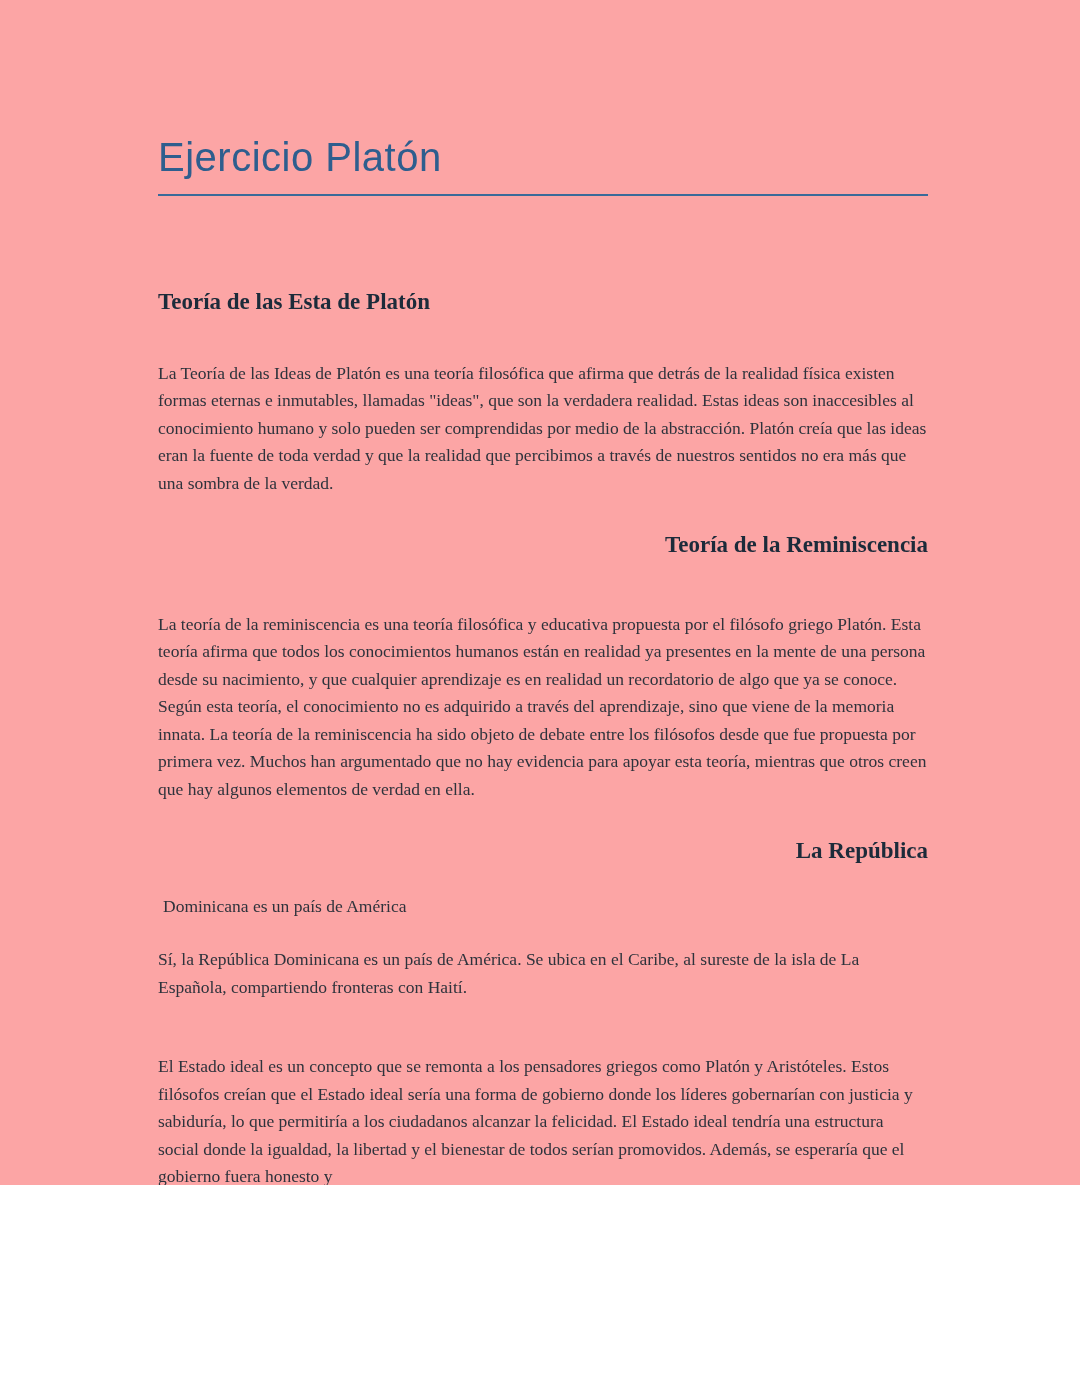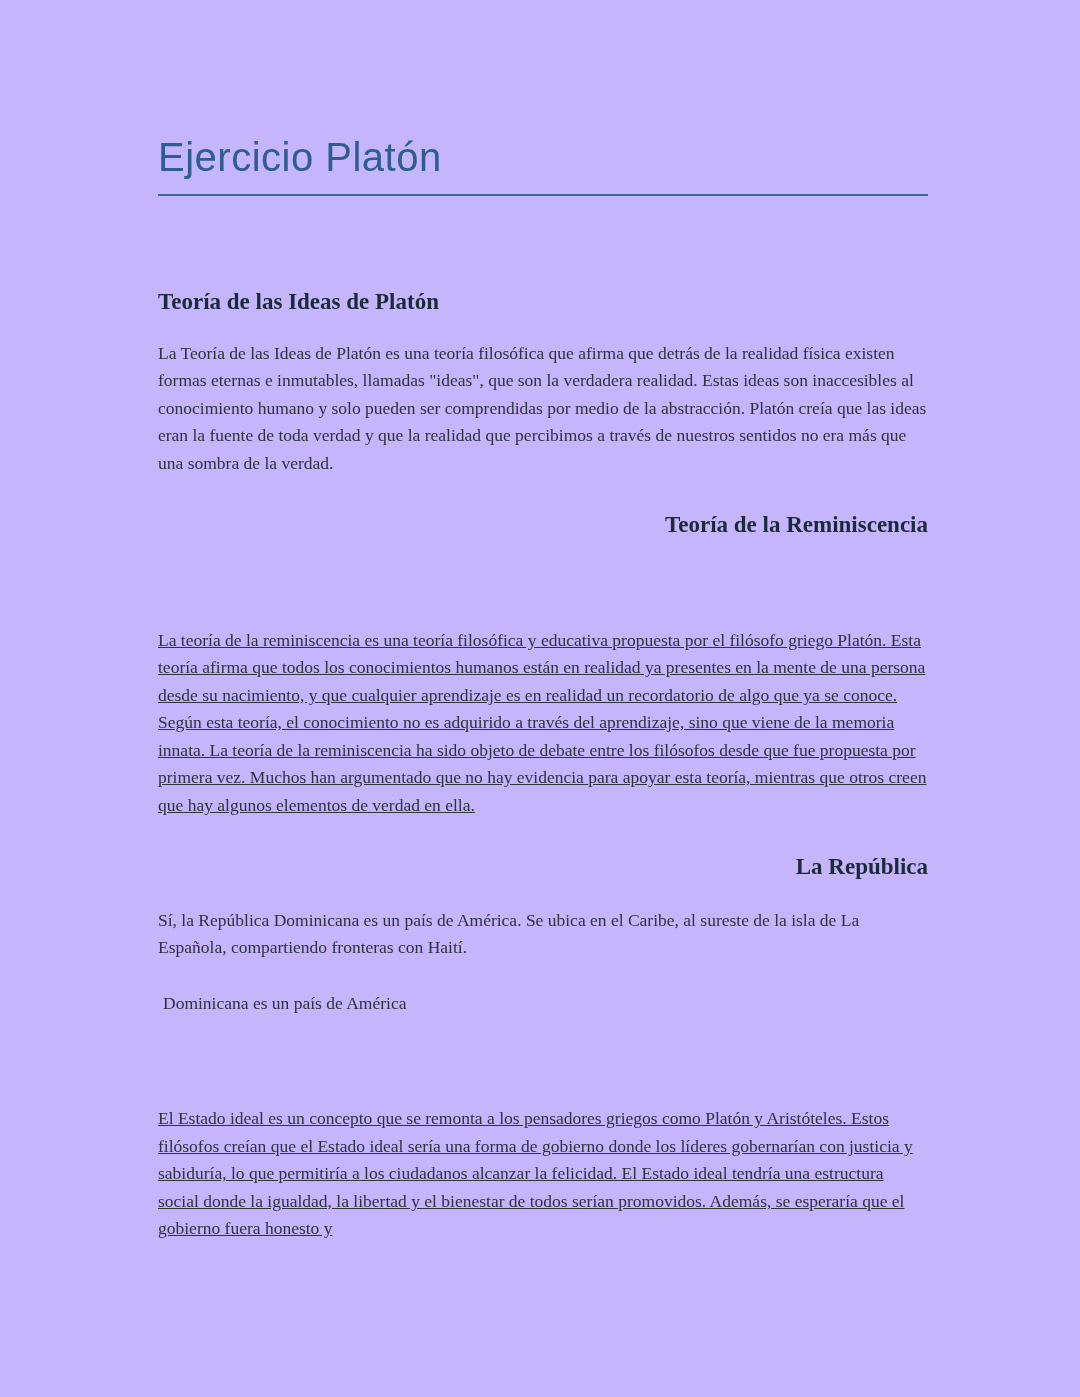--- a/index.html
+++ b/index.html
@@ -3,23 +3,23 @@
 <meta charset="utf-8">
 <style>
   html, body {
     margin: 0;
     padding: 0;
     background: #ffffff;
   }
   .page {
     position: relative;
     width: 1080px;
-    height: 1397px;
+    height: 1185px;
     margin: 0 auto;
-    background: #c4b5fd;
+    background: #fca5a5;
     box-sizing: border-box;
     padding: 135px 152px 40px 158px;
     font-family: "Liberation Serif", serif;
     color: #2e333c;
     overflow: hidden;
   }
   .doc-title {
     font-family: "Liberation Sans", sans-serif;
     font-size: 40px;
     font-weight: 400;
@@ -45,39 +45,39 @@
     text-align: right;
   }
   .para {
     font-size: 17.5px;
     line-height: 27.5px;
     margin: 0;
     color: #2e333c;
     max-width: 775px;
   }
   
-  .mt-body       { margin-top: 24px; }
+  .mt-body       { margin-top: 44px; }
   .mt-heading    { margin-top: 34px; }
-  .mt-big-gap    { margin-top: 88px; text-decoration: underline; }
+  .mt-big-gap    { margin-top: 52px; }
   .mt-small      { margin-top: 26px; }
   .mt-line       { margin-top: 28px; }
   .slight-indent { padding-left: 5px; }
 </style>
 </head>
 <body>
 
 <div class="page">
 
   <h1 class="doc-title">Ejercicio Platón</h1>
 
-  <h2 class="heading h-first">Teoría de las Ideas de Platón</h2>
+  <h2 class="heading h-first">Teoría de las Esta de Platón</h2>
   <p class="para mt-body">La Teoría de las Ideas de Platón es una teoría filosófica que afirma que detrás de la realidad física existen formas eternas e inmutables, llamadas "ideas", que son la verdadera realidad. Estas ideas son inaccesibles al conocimiento humano y solo pueden ser comprendidas por medio de la abstracción. Platón creía que las ideas eran la fuente de toda verdad y que la realidad que percibimos a través de nuestros sentidos no era más que una sombra de la verdad.</p>
 
   <h2 class="heading h-indent mt-heading">Teoría de la Reminiscencia</h2>
   <p class="para mt-big-gap">La teoría de la reminiscencia es una teoría filosófica y educativa propuesta por el filósofo griego Platón. Esta teoría afirma que todos los conocimientos humanos están en realidad ya presentes en la mente de una persona desde su nacimiento, y que cualquier aprendizaje es en realidad un recordatorio de algo que ya se conoce. Según esta teoría, el conocimiento no es adquirido a través del aprendizaje, sino que viene de la memoria innata. La teoría de la reminiscencia ha sido objeto de debate entre los filósofos desde que fue propuesta por primera vez. Muchos han argumentado que no hay evidencia para apoyar esta teoría, mientras que otros creen que hay algunos elementos de verdad en ella.</p>
 
   <h2 class="heading h-indent mt-heading">La República</h2>
+  <p class="para mt-line slight-indent">Dominicana es un país de América</p>
   <p class="para mt-small">Sí, la República Dominicana es un país de América. Se ubica en el Caribe, al sureste de la isla de La Española, compartiendo fronteras con Haití.</p>
-  <p class="para mt-line slight-indent">Dominicana es un país de América</p>
 
   <p class="para mt-big-gap">El Estado ideal es un concepto que se remonta a los pensadores griegos como Platón y Aristóteles. Estos filósofos creían que el Estado ideal sería una forma de gobierno donde los líderes gobernarían con justicia y sabiduría, lo que permitiría a los ciudadanos alcanzar la felicidad. El Estado ideal tendría una estructura social donde la igualdad, la libertad y el bienestar de todos serían promovidos. Además, se esperaría que el gobierno fuera honesto y</p>
 
 </div>
 
 </body></html>

